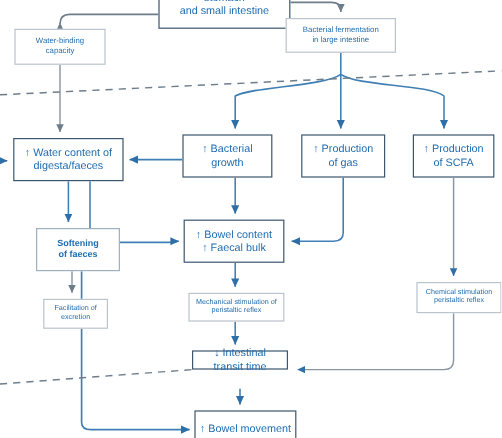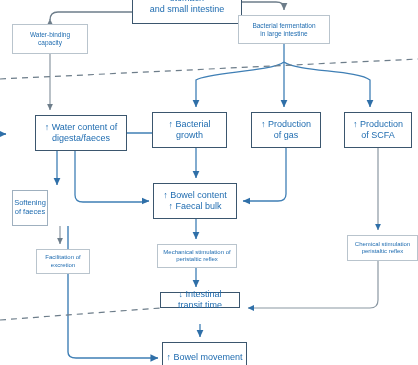--- a/index.html
+++ b/index.html
@@ -116,33 +116,33 @@
 
   <div class="node strong" style="left:132px; top:-16px; width:110px; height:40px;">stomach
 and small intestine</div>
 
   <div class="node light" style="left:12px; top:24px; width:76px; height:30px;">Water-binding
 capacity</div>
 
   <div class="node light" style="left:238px; top:15px; width:92px; height:29px;">Bacterial fermentation
 in large intestine</div>
 
-  <div class="node strong" style="left:11px; top:115px; width:92px; height:36px;margin-left:24px;">↑ Water content of
+  <div class="node strong" style="left:11px; top:115px; width:92px; height:36px;">↑ Water content of
 digesta/faeces</div>
 
   <div class="node strong" style="left:152px; top:112px; width:75px; height:36px;">↑ Bacterial
 growth</div>
 
   <div class="node strong" style="left:251px; top:112px; width:70px; height:36px;">↑ Production
 of gas</div>
 
   <div class="node strong" style="left:344px; top:112px; width:68px; height:36px;">↑ Production
 of SCFA</div>
 
-  <div class="node med" style="left:12px; top:190px; width:36px; height:36px;">Softening
+  <div class="node med" style="left:30px; top:190px; width:70px; height:36px;font-weight:bold;">Softening
 of faeces</div>
 
   <div class="node strong" style="left:153px; top:183px; width:84px; height:36px;">↑ Bowel content
 ↑ Faecal bulk</div>
 
   <div class="node light tiny" style="left:36px; top:249px; width:54px; height:25px;">Facilitation of
 excretion</div>
 
   <div class="node light tiny" style="left:157px; top:244px; width:80px; height:24px;">Mechanical stimulation of
 peristaltic reflex</div>

